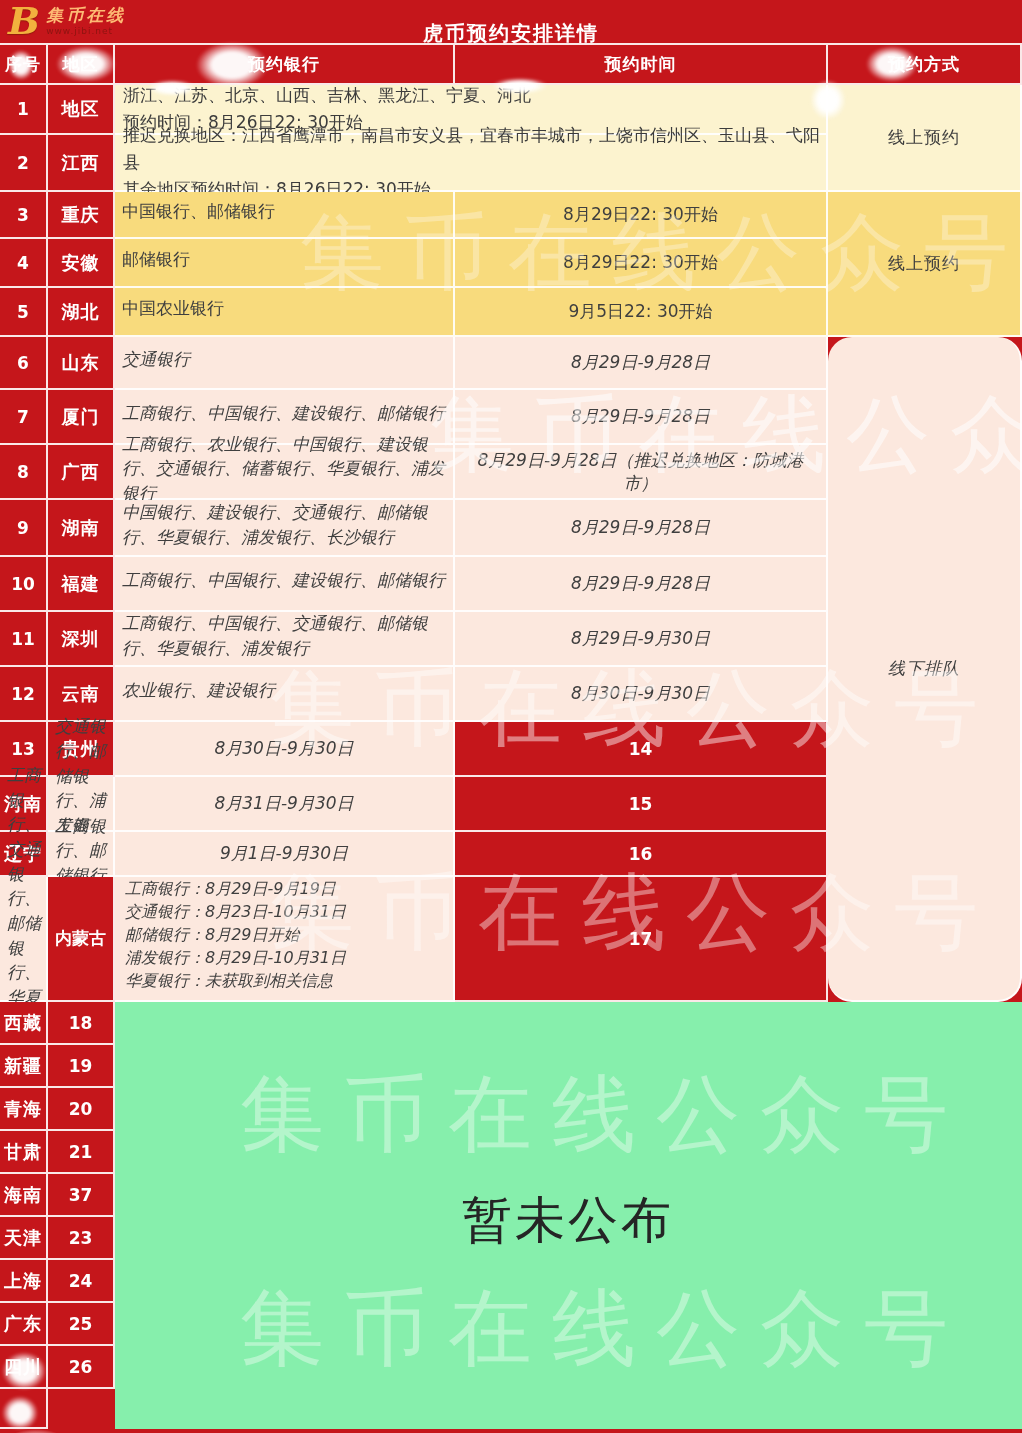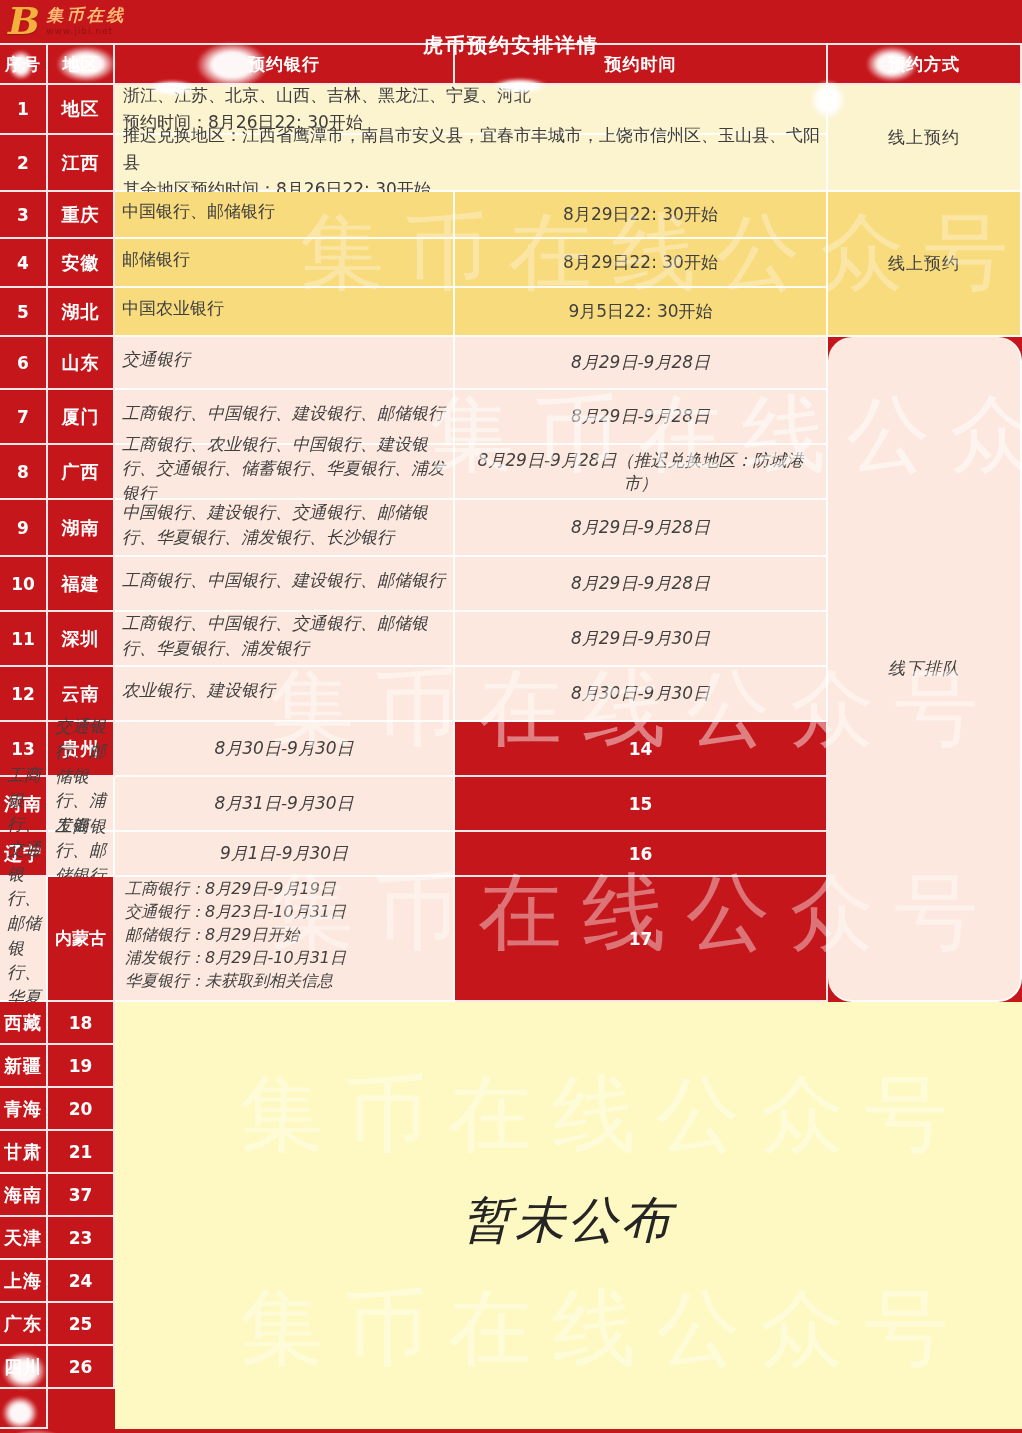--- a/index.html
+++ b/index.html
@@ -19,21 +19,21 @@
     font-size:38px;line-height:38px;color:#f2b13e;font-weight:bold;
     text-shadow:0 1px 1px rgba(120,30,0,.6);
   }
   .logo-txt{margin-left:6px;line-height:1;}
   .logo-name{
     font-size:17px;font-weight:bold;color:#fdba74;letter-spacing:3px;
     font-family:"DejaVu Serif","Liberation Serif",serif;font-style:italic;margin-top:44px;
   }
   .logo-url{font-size:9px;color:#8e1410;margin-top:3px;letter-spacing:1px;}
   .title{
-    position:absolute;left:0;right:0;top:16px;height:58px;
+    position:absolute;left:0;right:0;top:4px;height:58px;
     display:flex;align-items:center;justify-content:center;
     color:#fff;font-size:20px;font-weight:bold;letter-spacing:2px;
   }
   
   .grid{
     display:grid;width:1022px;
     grid-template-columns:48px 67px 340px 373px 194px;
     grid-template-rows:40px 50px 57px 47px 49px 49px 53px 55px 55px 57px 55px 55px 55px 55px 55px 45px 125px 43px 43px 43px 43px 43px 43px 43px 43px 43px 40px;
   }
   .cell{
@@ -52,21 +52,21 @@
   .time{justify-content:center;text-align:center;font-size:17px;color:#3f3f3f;padding:0 21px;}
   .method{justify-content:center;font-size:17px;color:#3f3f3f;letter-spacing:1px;}
   .mergedc{
     grid-column:3/5;flex-direction:column;align-items:flex-start;justify-content:center;
     padding-left:8px;font-size:17px;color:#3c3c3c;line-height:1.6;
   }
   .timecol{
     flex-direction:column;align-items:flex-start;justify-content:flex-start;
     padding-left:10px;font-size:16px;color:#3f3f3f;line-height:23px;text-align:left;
   }
-  .graycell{grid-column:3/6;grid-row:18/28;background:#fef9c3;position:relative;border:none;font-style:italic;}
+  .graycell{grid-column:3/6;grid-row:18/28;background:#86efac;position:relative;border:none;}
   .note{
     position:absolute;left:347px;top:185px;font-size:50px;color:#252525;
     letter-spacing:3px;font-weight:500;
   }
   
   .wm{
     position:absolute;white-space:nowrap;pointer-events:none;
     font-size:84px;letter-spacing:20px;color:#fff;
   }
   

